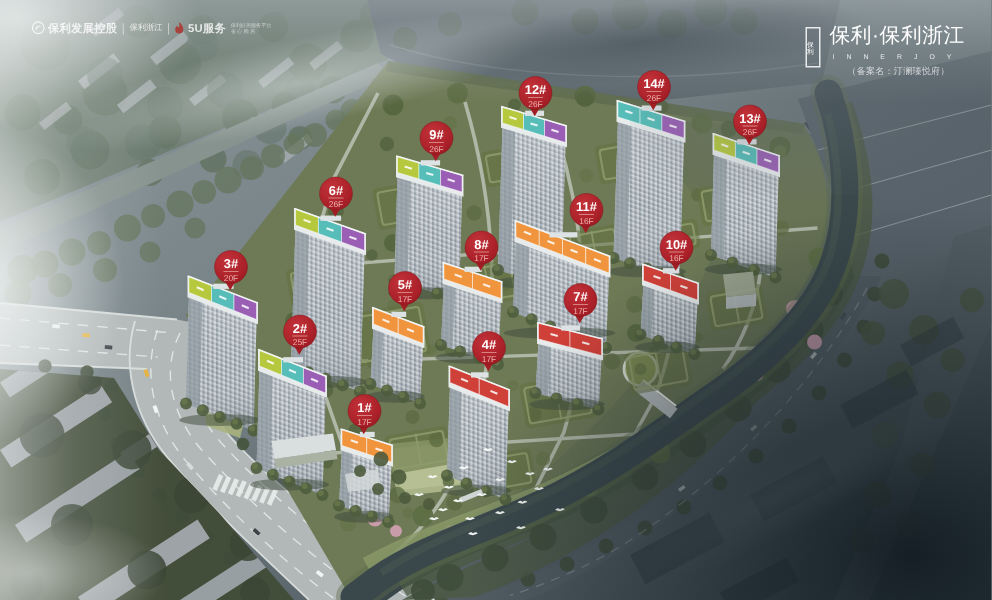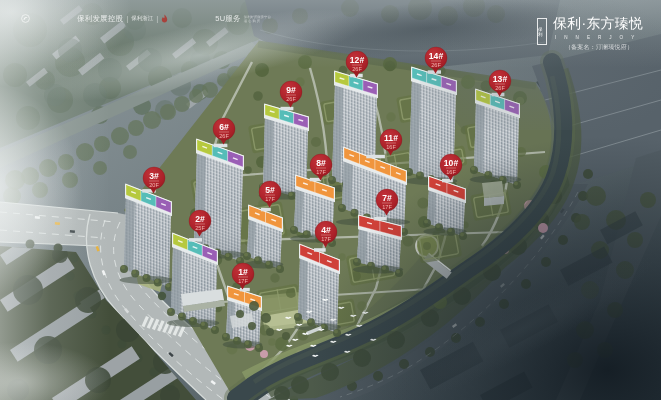--- a/index.html
+++ b/index.html
@@ -1,18 +1,18 @@
 <!DOCTYPE html>
 <html><head><meta charset="utf-8">
 <style>
 html,body{margin:0;padding:0;background:#727e82;width:661px;height:400px;overflow:hidden;font-family:"Liberation Sans",sans-serif;}
 .stage{position:relative;width:661px;height:400px;}
 .stage>svg{position:absolute;left:0;top:0;}
 .logo{position:absolute;left:21px;top:11px;color:rgba(255,255,255,0.8);display:flex;align-items:center;height:15px;}
-.logo .big{font-size:7.5px;font-weight:normal;letter-spacing:0.2px;margin-left:45px;}
+.logo .big{font-size:7.5px;font-weight:bold;letter-spacing:0.2px;}
 .logo .sep{margin:0 3px;color:rgba(255,255,255,0.5);font-size:8px;}
 .logo .small{font-size:5.5px;}
 .logo .tiny{font-size:3.4px;line-height:4px;color:rgba(255,255,255,0.55);margin-left:3px;}
 .title{position:absolute;left:537px;top:15px;color:#fff;display:flex;}
 .seal{width:8px;height:23px;border:0.8px solid rgba(255,255,255,0.85);margin-right:6px;margin-top:3px;display:flex;flex-direction:column;align-items:center;justify-content:center;font-size:4.5px;line-height:5px;color:#fff;padding:1px 0;}
 .tmain{font-size:13.8px;letter-spacing:0.4px;color:#fff;white-space:nowrap;}
 .tsub{font-size:4.6px;letter-spacing:8px;color:rgba(255,255,255,0.85);margin-top:2px;padding-left:2px;white-space:nowrap;}
 .treg{font-size:6px;color:rgba(255,255,255,0.72);margin-top:3px;text-align:center;letter-spacing:0.2px;width:92px;}
 </style></head>
 <body>
@@ -1136,17 +1136,17 @@
 <svg width="7" height="9" viewBox="0 0 9 11" style="margin-right:2px">
         <path d="M4.5,0.5 C6.5,2.5 8,4.5 8,7 C8,9 6.5,10.5 4.5,10.5 C2.5,10.5 1,9 1,7 C1,5.5 2,4.5 2.5,3.5 C3,5 4,5.5 4.5,4.5 C4.8,3.5 4.2,1.8 4.5,0.5 Z" fill="#a8423c"></path>
       </svg>
 <span class="big">5U服务</span>
 <div class="tiny">保利好房服务平台<br>省 心 购 房</div>
 </div>
 
 <div class="title">
 <div class="seal">保利</div>
 <div>
-<div class="tmain">保利·东方瑧悦</div>
+<div class="tmain">保利·保利浙江</div>
 <div class="tsub">INNERJOY</div>
 <div class="treg">（备案名：汀澜瑧悦府）</div>
 </div>
 </div>
 </div>
 </body></html>

